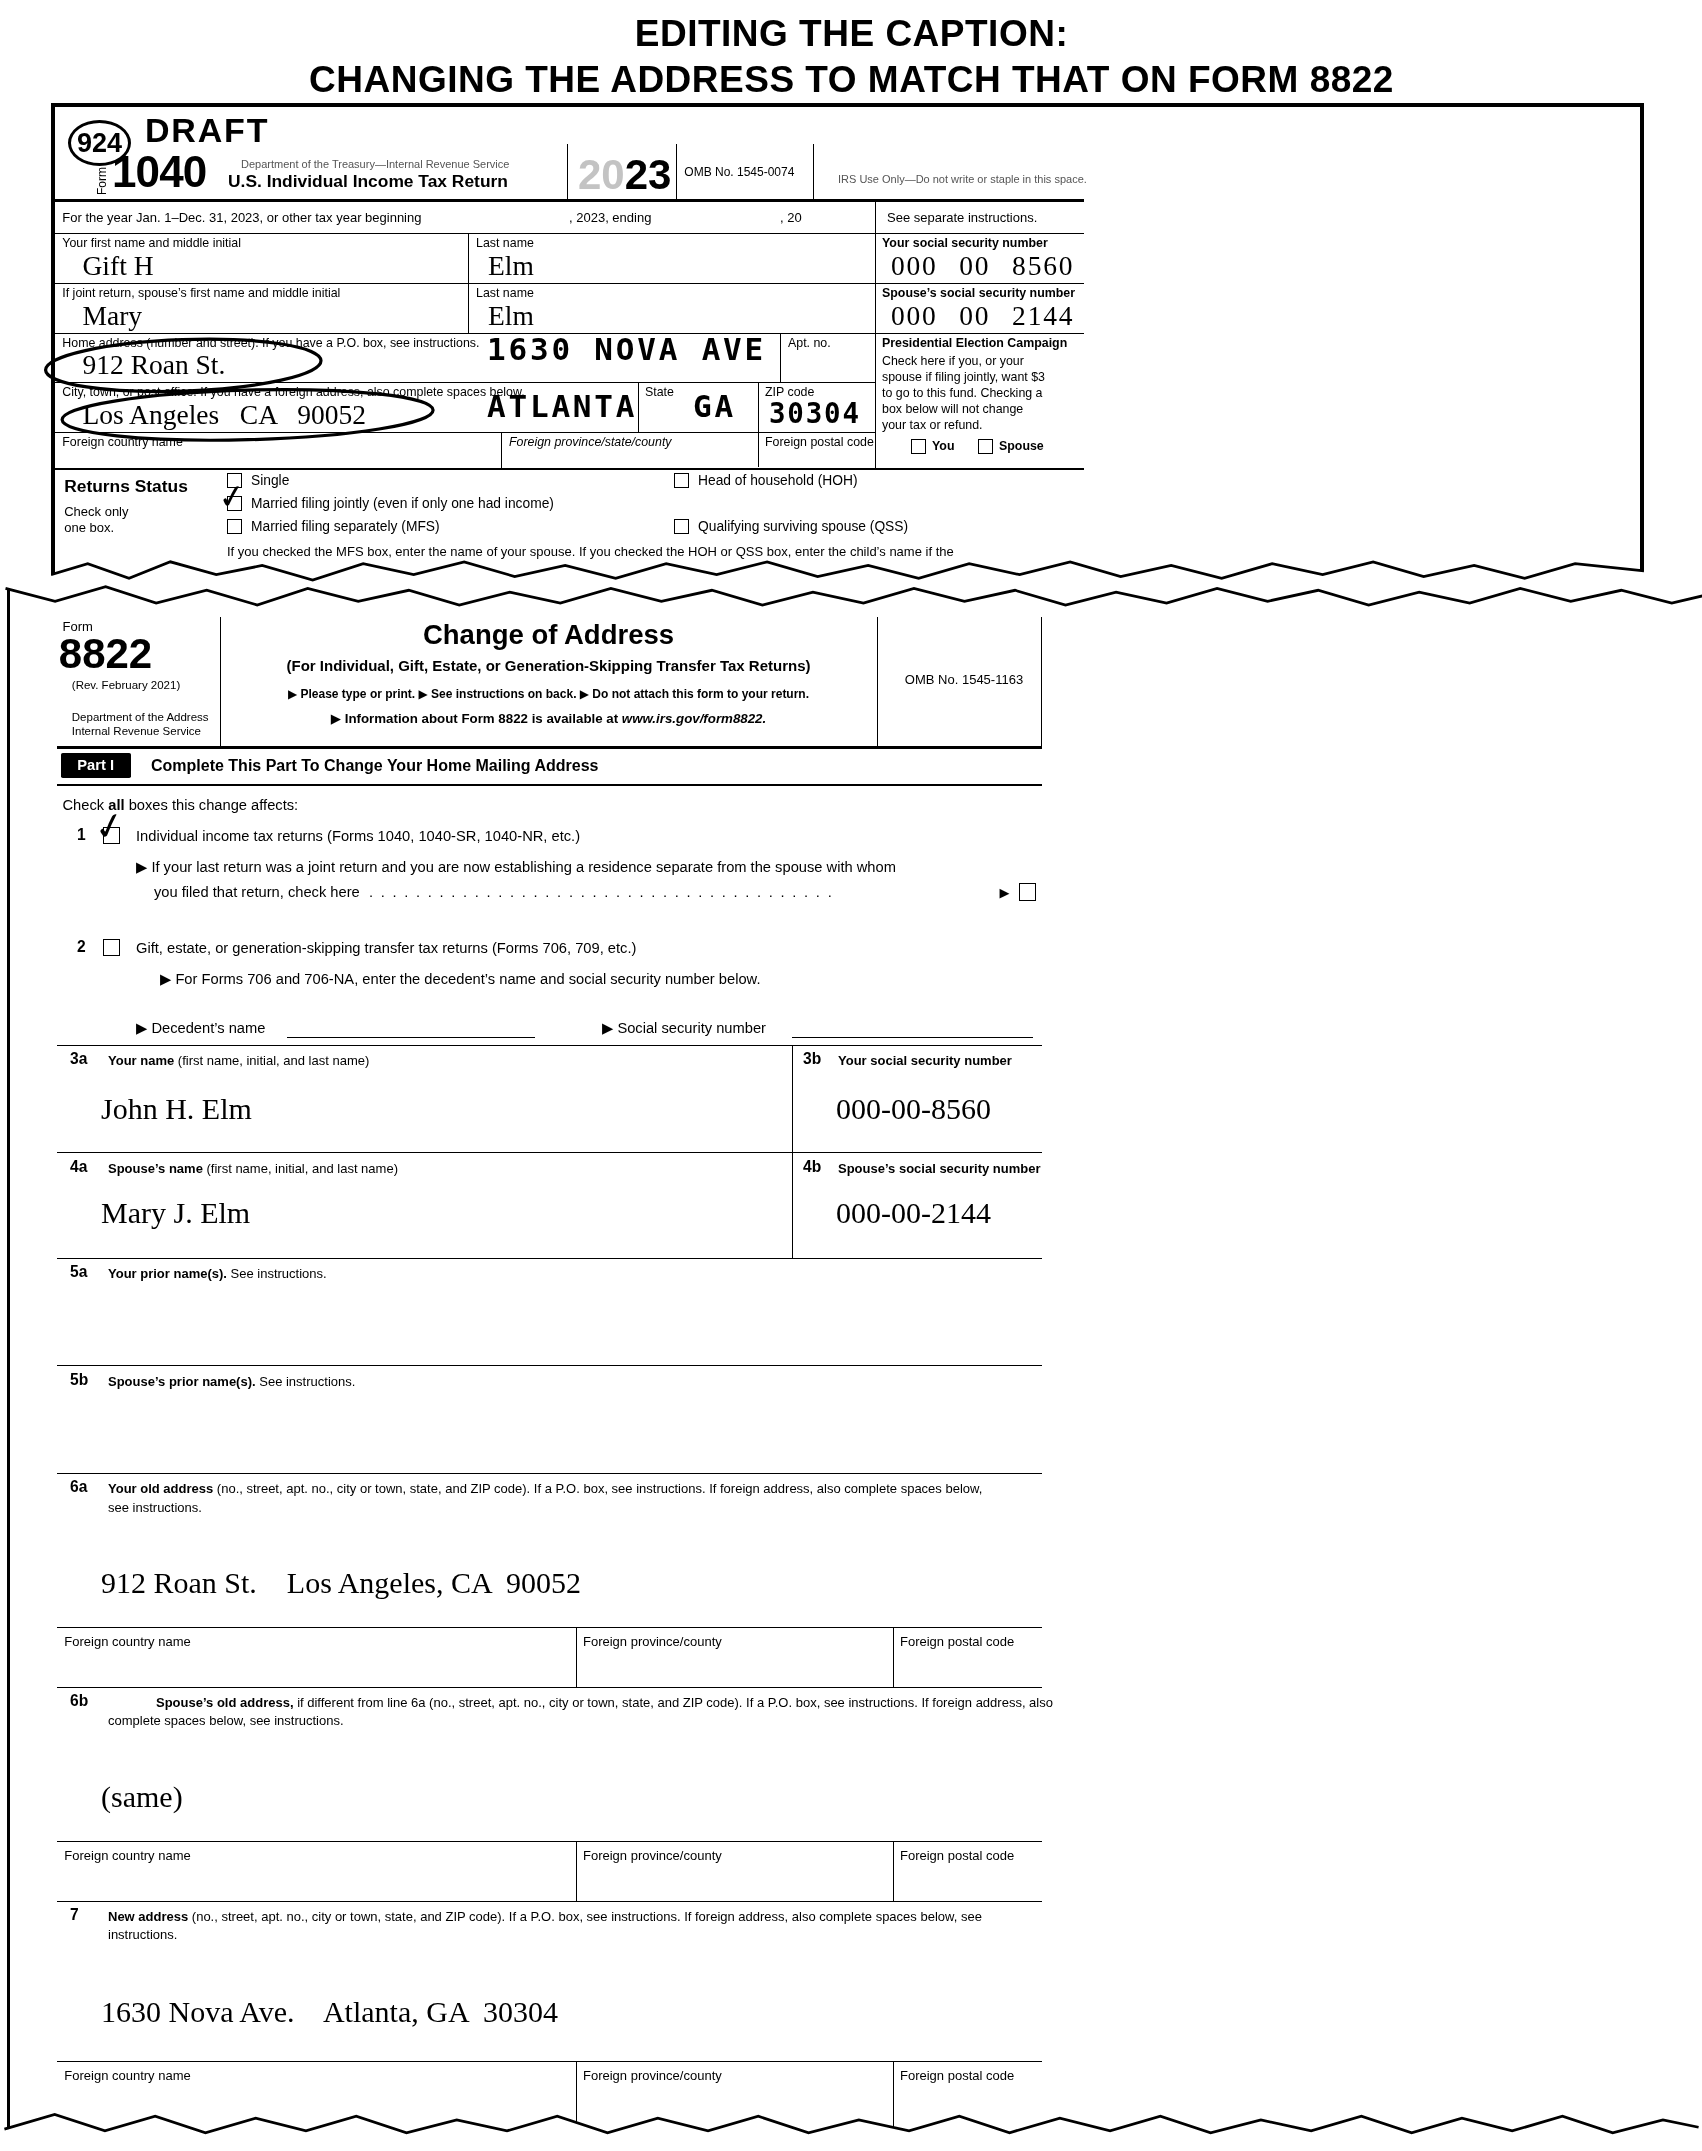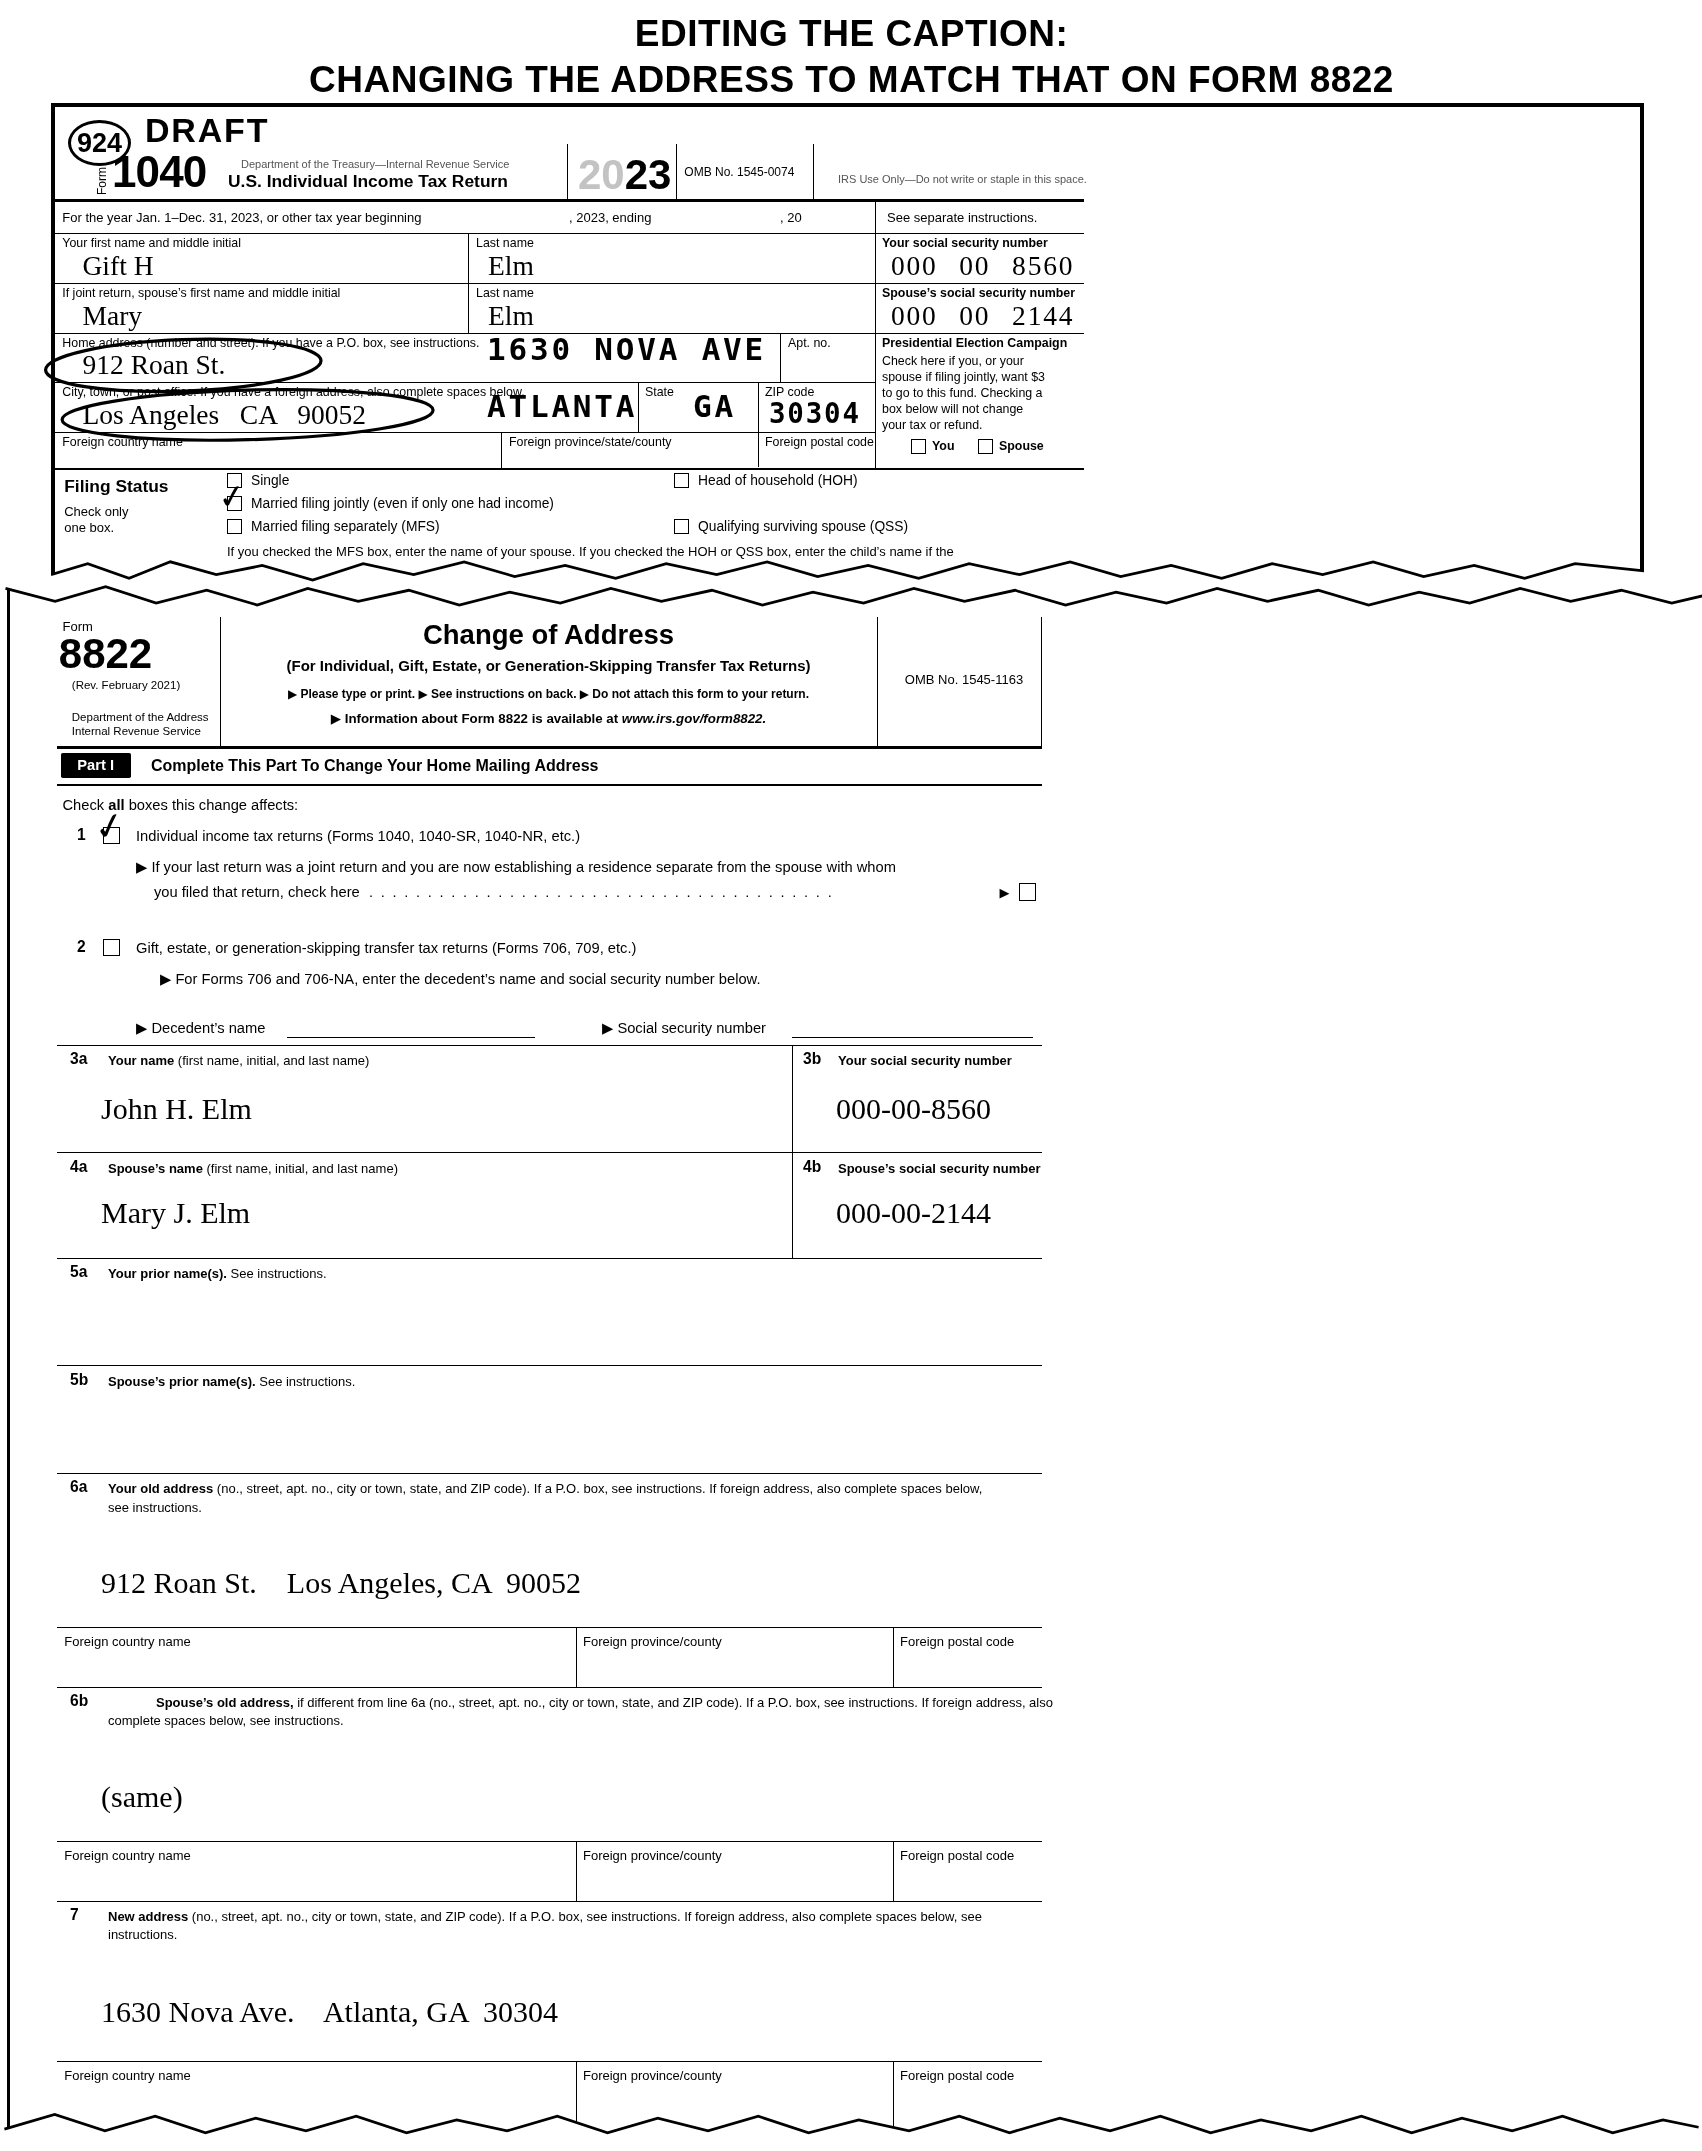--- a/index.html
+++ b/index.html
@@ -92,38 +92,38 @@
     <div class="a l" style="left:7.3px;top:279px;">City, town, or post office. If you have a foreign address, also complete spaces below.</div>
     <div class="a v30" style="left:27.5px;top:293px;">Los Angeles   CA   90052</div>
     <div class="a hand" style="left:432px;top:281px;">ATLANTA</div>
     <div class="a l" style="left:590px;top:279px;">State</div>
     <div class="a hand" style="left:638px;top:281px;">GA</div>
     <div class="a l" style="left:710px;top:279px;">ZIP code</div>
     <div class="a hand-sm" style="left:714px;top:290px;">30304</div>
     <div class="a hl" style="left:0;top:325px;width:820px;"></div>
 
     <div class="a l" style="left:7.3px;top:329px;">Foreign country name</div>
-    <div class="a l" style="left:454px;top:329px;">Foreign province/state/county</div>
+    <div class="a l" style="left:454px;top:329px;font-style:italic;">Foreign province/state/county</div>
     <div class="a l" style="left:710px;top:329px;">Foreign postal code</div>
     <div class="a" style="left:0;top:361px;width:1029px;height:2.3px;background:#000;"></div>
 
     <div class="a lb" style="left:827px;top:230px;">Presidential Election Campaign</div>
     <div class="a" style="left:827px;top:246px;width:200px;font-size:12.4px;line-height:16px;">
       <div>Check here if you, or your</div>
       <div>spouse if filing jointly, want $3</div>
       <div>to go to this fund. Checking a</div>
       <div>box below will not change</div>
       <div>your tax or refund.</div>
     </div>
     <span class="a cb" style="left:856px;top:332px;"></span>
     <div class="a lb" style="left:877px;top:333px;">You</div>
     <span class="a cb" style="left:923px;top:332px;"></span>
     <div class="a lb" style="left:944px;top:333px;">Spouse</div>
 
-    <div class="a" style="left:9.2px;top:369px;font-size:17.4px;font-weight:bold;white-space:nowrap;">Filing Status</div>
+    <div class="a" style="left:9.2px;top:369px;font-size:17.4px;font-weight:bold;white-space:nowrap;">Returns Status</div>
     <div class="a t14" style="left:9.2px;top:397px;">Check only</div>
     <div class="a t14" style="left:9.2px;top:413px;">one box.</div>
 
     <span class="a cb" style="left:172px;top:366px;"></span>
     <div class="a" style="left:196px;top:366px;font-size:13.8px;white-space:nowrap;">Single</div>
 
     <span class="a cb" style="left:172px;top:389px;"></span>
     <div class="a chk" style="left:163px;top:373px;transform:rotate(-8deg);">✓</div>
     <div class="a" style="left:196px;top:389px;font-size:13.8px;white-space:nowrap;">Married filing jointly (even if only one had income)</div>
 

